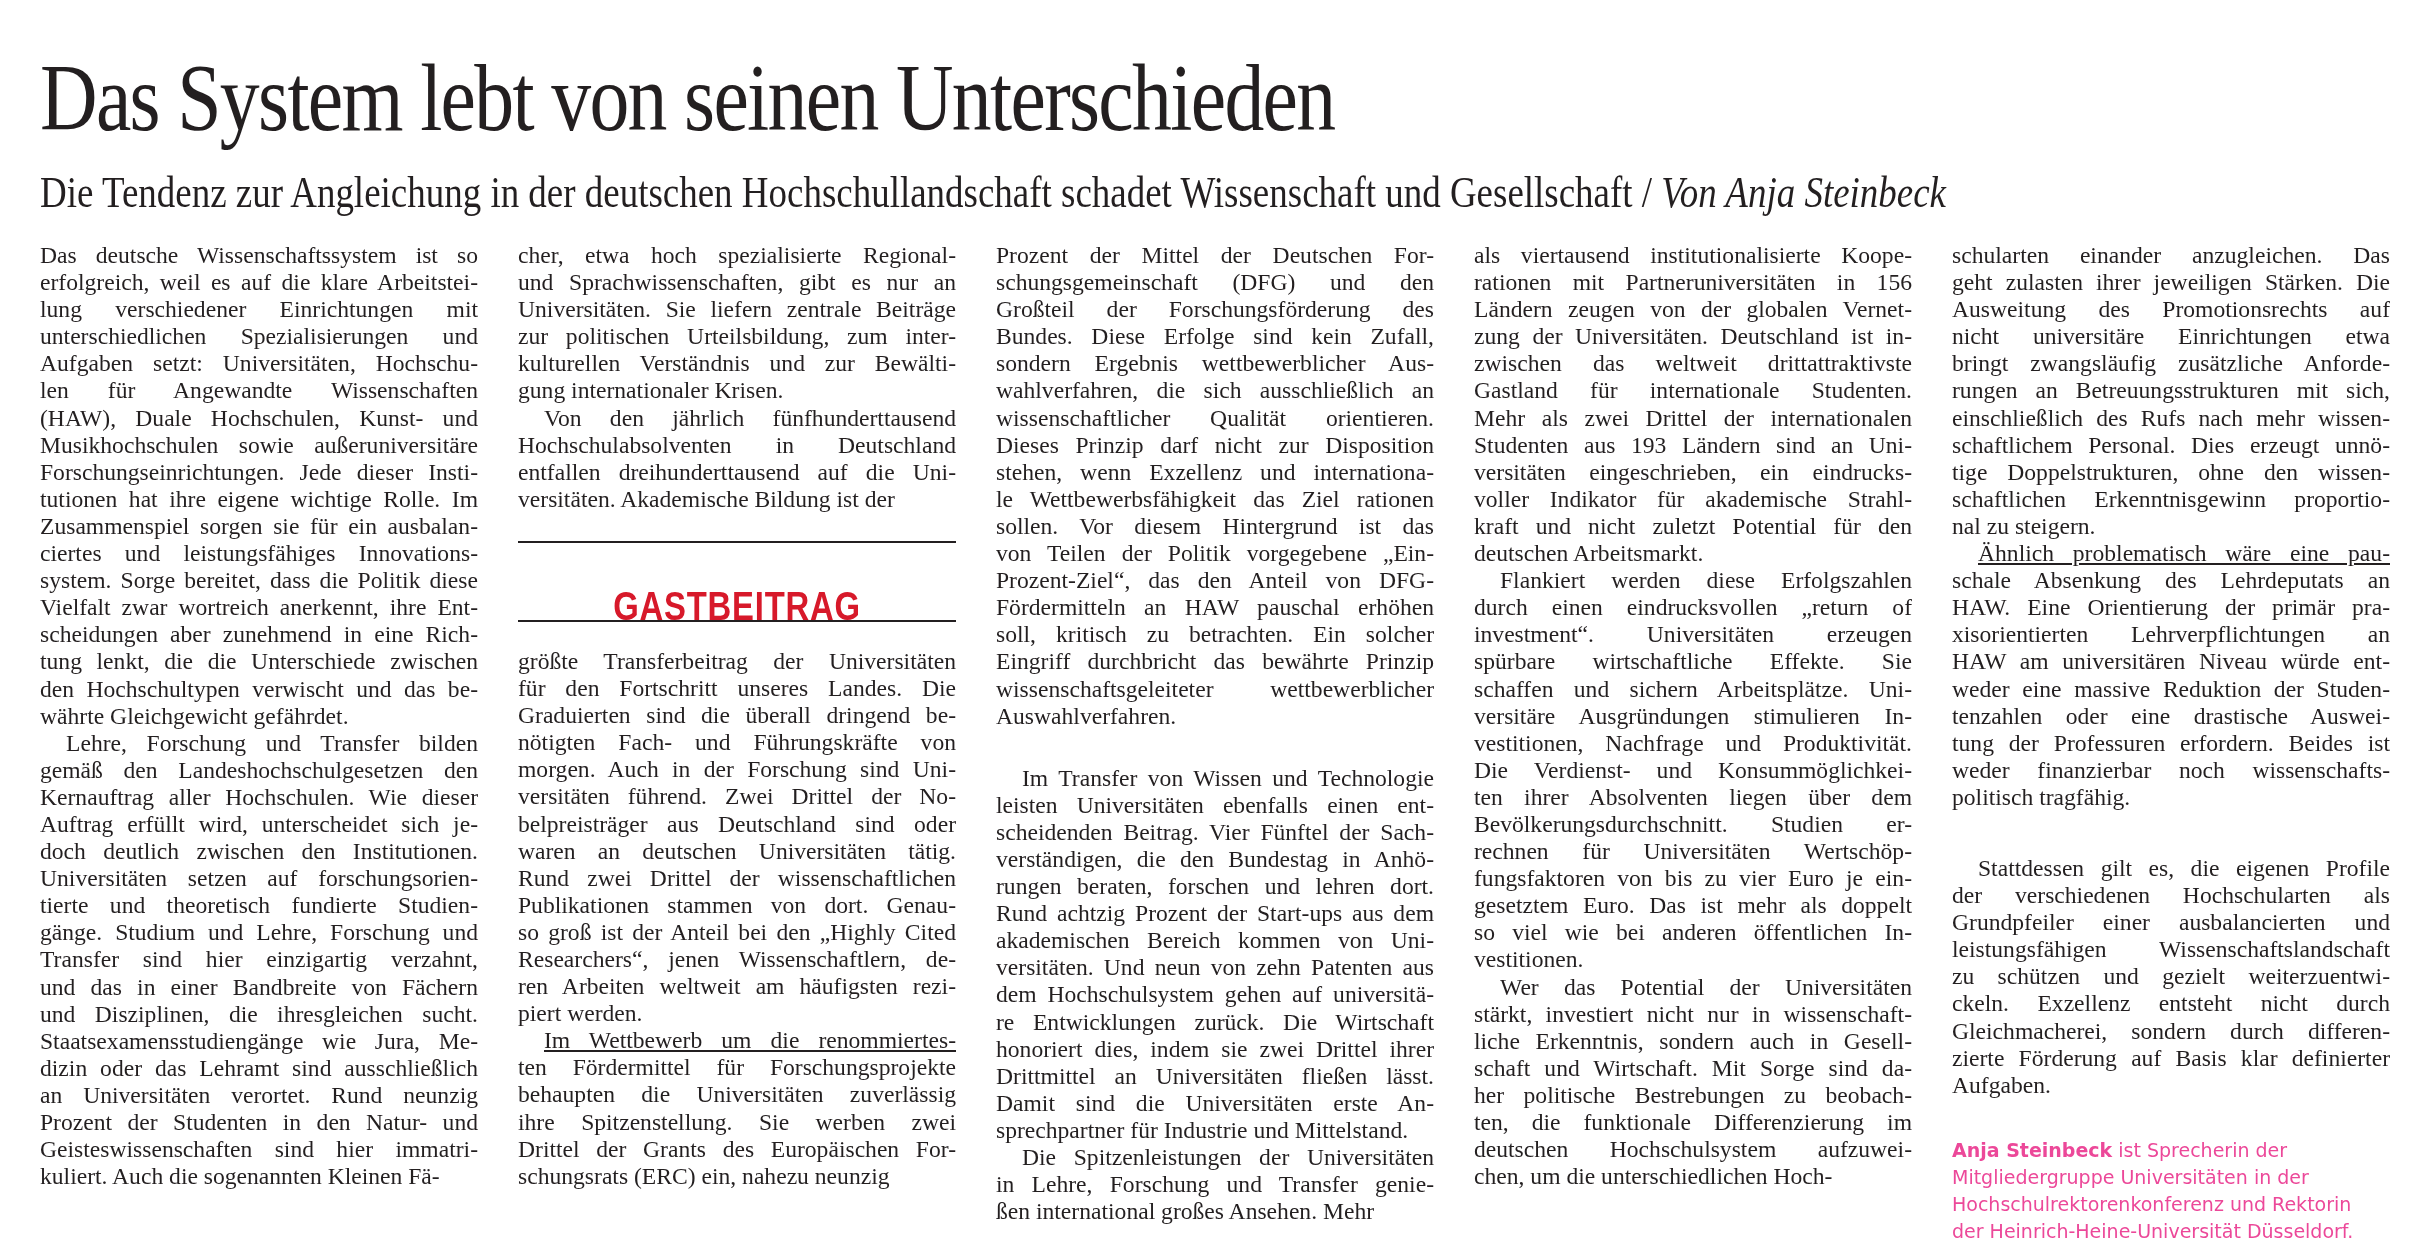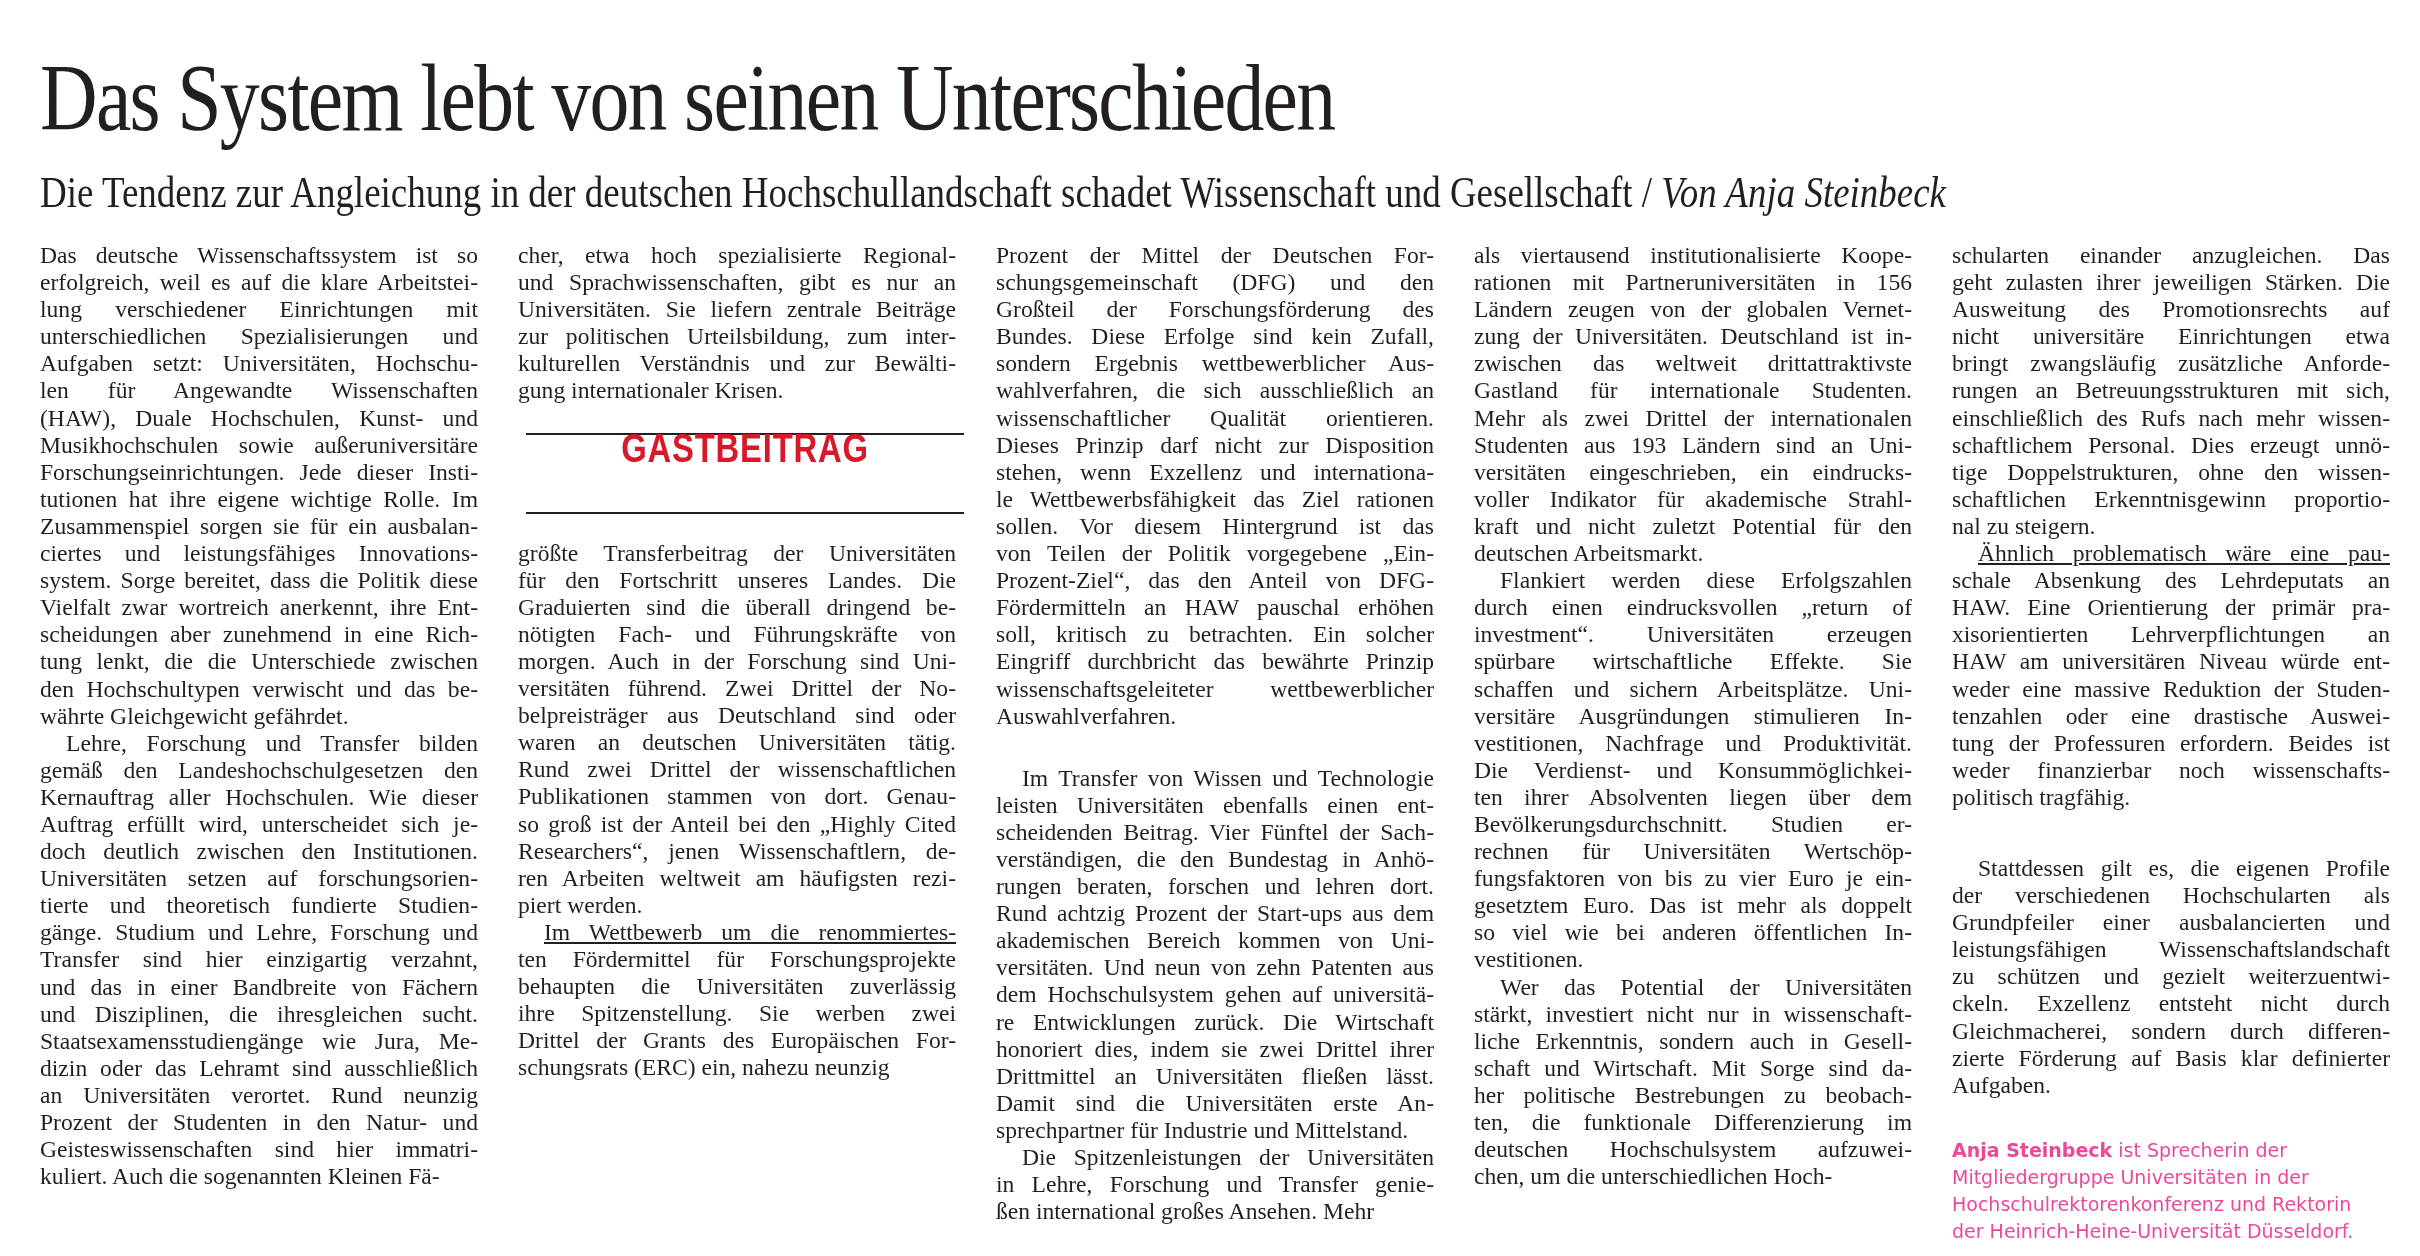--- a/index.html
+++ b/index.html
@@ -26,22 +26,22 @@
   }
   .column p { margin: 0; }
   .line { display: block; text-align: justify; text-align-last: justify; white-space: nowrap; overflow: hidden; }
   .line.last { text-align-last: left; }
   #col1 { left: 40px; }
   #col2 { left: 518px; }
   #col3 { left: 996px; }
   #col4 { left: 1474px; }
   #col5 { left: 1952px; }
   .gast-box {
-    width: 438px; margin: 8px; border-top: 2px solid #231f20; border-bottom: 2px solid #231f20;
-    height: 77px; display: flex; align-items: flex-start; justify-content: center;
+    width: 438px; margin: 0; border-top: 2px solid #231f20; border-bottom: 2px solid #231f20;
+    height: 77px; display: flex; align-items: flex-end; justify-content: center;
     margin-top: 28px; margin-bottom: 26px;
   }
   .gast-label {
     font-family: "Liberation Sans", "DejaVu Sans", sans-serif; font-weight: bold;
     color: #d7192a; font-size: 40px; letter-spacing: 1px;
     transform: scaleX(0.82); display: inline-block;
   }
   .bio {
     margin-top: 38px; font-family: "DejaVu Sans", "Liberation Sans", sans-serif;
     font-size: 19px; line-height: 27px; color: #ec4899; text-align: left;
@@ -100,20 +100,26 @@
 <div class="column" id="col2">
   <div>
       <p>
         <span class="line">cher, etwa hoch spezialisierte Regional-</span>
         <span class="line">und Sprachwissenschaften, gibt es nur an</span>
         <span class="line">Universitäten. Sie liefern zentrale Beiträge</span>
         <span class="line">zur politischen Urteilsbildung, zum inter-</span>
         <span class="line">kulturellen Verständnis und zur Bewälti-</span>
         <span class="line last">gung internationaler Krisen.</span>
       </p>
+      <p>
+        <span class="line" style="text-indent: 26px;">Von den jährlich fünfhunderttausend</span>
+        <span class="line">Hochschulabsolventen in Deutschland</span>
+        <span class="line">entfallen dreihunderttausend auf die Uni-</span>
+        <span class="line last">versitäten. Akademische Bildung ist der</span>
+      </p>
     </div>
   <div class="gast-box">
     <span class="gast-label">GASTBEITRAG</span>
   </div>
   <div>
       <p>
         <span class="line">größte Transferbeitrag der Universitäten</span>
         <span class="line">für den Fortschritt unseres Landes. Die</span>
         <span class="line">Graduierten sind die überall dringend be-</span>
         <span class="line">nötigten Fach- und Führungskräfte von</span>

